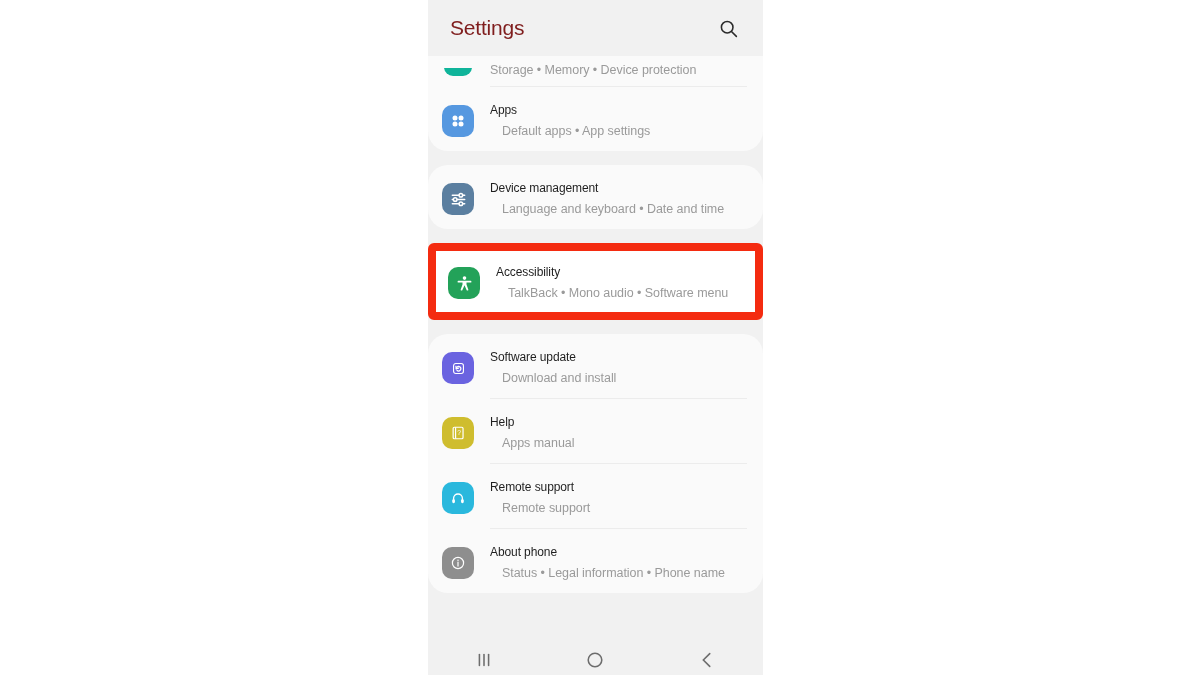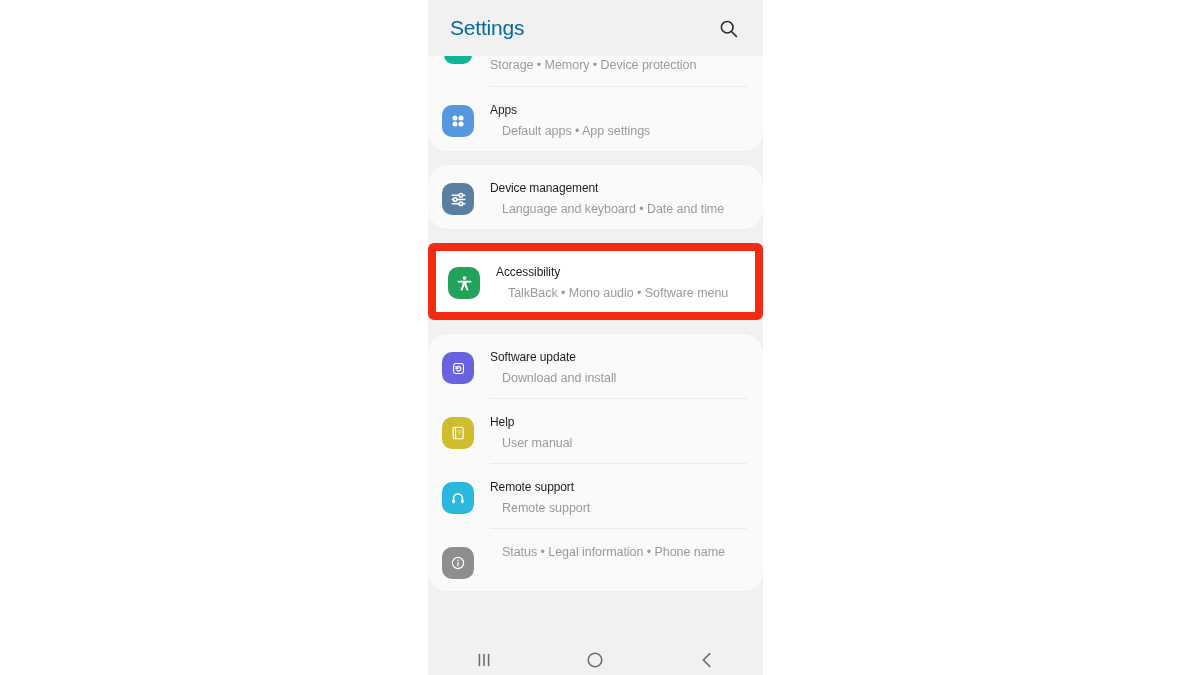--- a/index.html
+++ b/index.html
@@ -39,21 +39,21 @@
     position: relative;
     height: 56px;
     background: #f1f1f1;
     display: flex;
     align-items: center;
     padding: 0 18px 0 22px;
     box-sizing: border-box;
   }
   .appbar-title {
     font-size: 21px;
-    color: #0369a1;
+    color: #7f1d1d;
     letter-spacing: -0.2px;
     flex: 1;
     font-weight: 400;
   }
   .search-btn {
     width: 34px;
     height: 34px;
     display: flex;
     align-items: center;
     justify-content: center;
@@ -82,20 +82,21 @@
     position: relative;
     display: flex;
     align-items: flex-start;
     padding: 12px 16px 12px 14px;
     box-sizing: border-box;
     cursor: pointer;
   }
   .row.partial {
     padding-top: 0;
     padding-bottom: 8px;
+    align-items: flex-end;
     height: 30px;
   }
   .row-icon {
     width: 32px;
     height: 32px;
     flex: 0 0 32px;
     margin-right: 16px;
     margin-top: 6px;
     border-radius: 10px;
     display: flex;
@@ -298,21 +299,21 @@
         <div class="row">
           <div class="row-icon" style="background:#cfbd2e;">
             <svg width="18" height="18" viewBox="0 0 20 20" fill="none" stroke="#ffffff" stroke-width="1.35">
               <rect x="4.6" y="3.6" width="11" height="12.8" rx="1.4"></rect>
               <line x1="7.3" y1="3.6" x2="7.3" y2="16.4"></line>
               <text x="11.3" y="12.6" font-size="7.4" fill="#ffffff" stroke="none" text-anchor="middle" font-family="Liberation Sans, sans-serif">?</text>
             </svg>
           </div>
           <div class="row-text">
             <div class="row-title">Help</div>
-            <div class="row-sub">User manual</div>
+            <div class="row-sub">Apps manual</div>
           </div>
         </div>
 
         <div class="divider"></div>
 
         <div class="row">
           <div class="row-icon" style="background:#2ab8dd;">
             <svg width="18" height="18" viewBox="0 0 20 20" fill="none" stroke="#ffffff" stroke-width="1.5" stroke-linecap="round">
               <path d="M5.1 12.2 v-1.7 a4.9 4.9 0 0 1 9.8 0 v1.7"></path>
               <rect x="3.6" y="11.4" width="3.0" height="4.3" rx="1.4" fill="#ffffff" stroke="none"></rect>
@@ -329,20 +330,21 @@
 
         <div class="row">
           <div class="row-icon" style="background:#8e8e8e;">
             <svg width="18" height="18" viewBox="0 0 20 20" fill="none" stroke="#ffffff" stroke-width="1.35">
               <circle cx="10" cy="10" r="6.2"></circle>
               <line x1="10" y1="9.0" x2="10" y2="13.4" stroke-linecap="round"></line>
               <circle cx="10" cy="6.9" r="0.85" fill="#ffffff" stroke="none"></circle>
             </svg>
           </div>
           <div class="row-text">
+            <div class="row-title">About phone</div>
             <div class="row-sub">Status  •  Legal information  •  Phone name</div>
           </div>
         </div>
 
       </div>
 
     </div>
 
     <div class="navbar">
       <div class="nav-btn">

